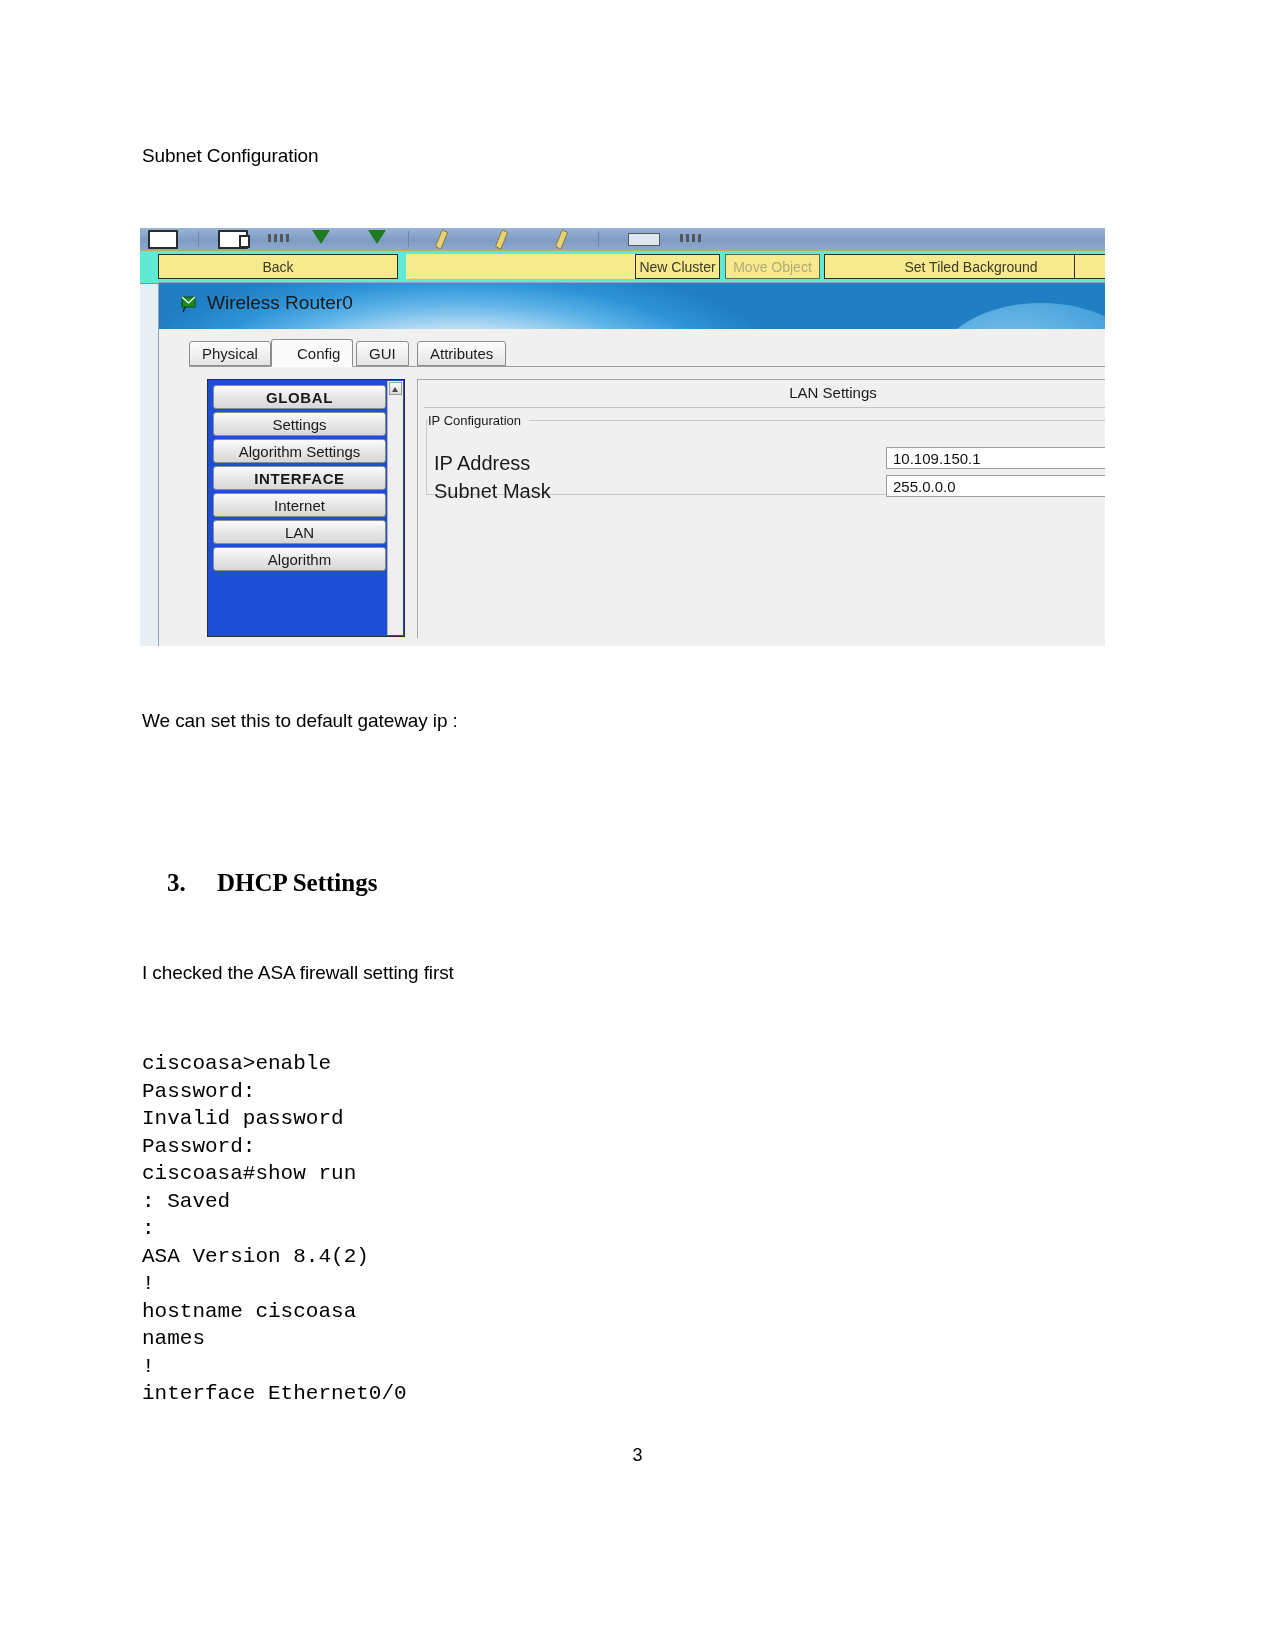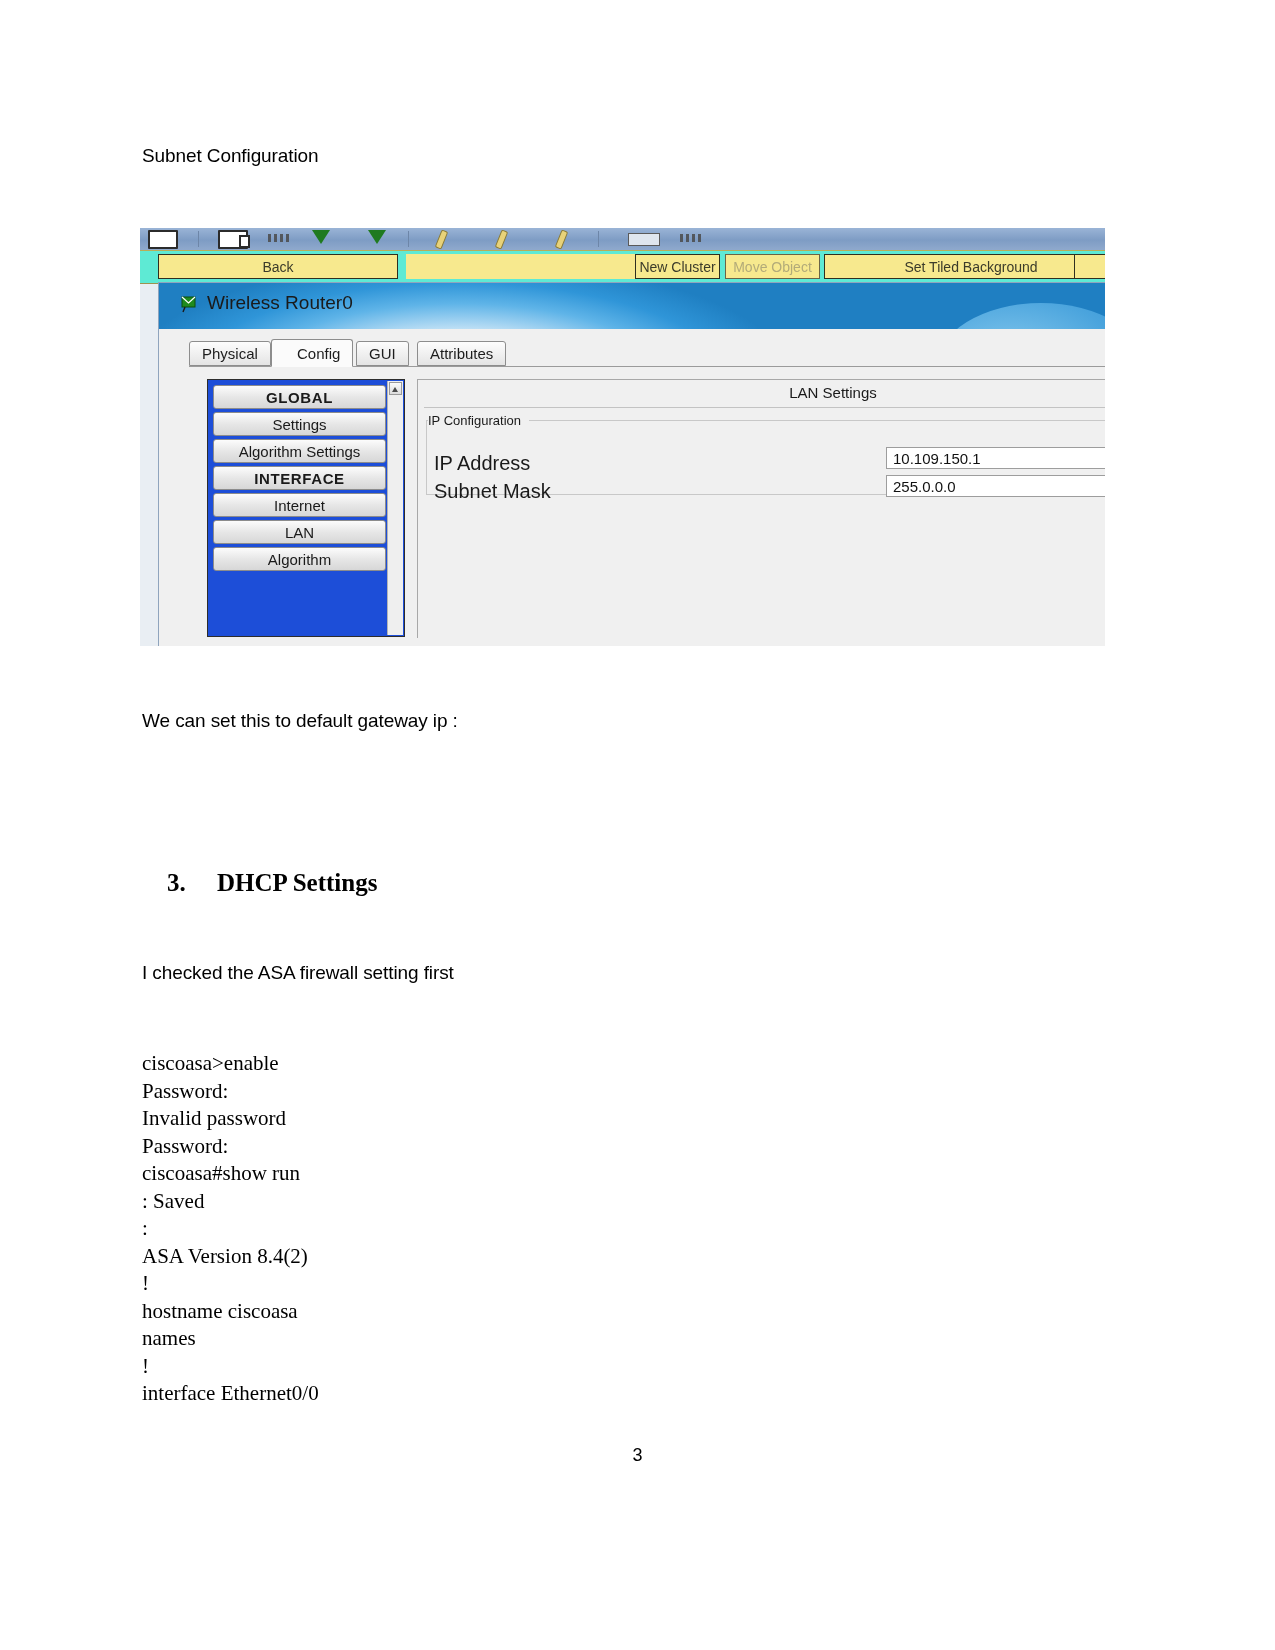--- a/index.html
+++ b/index.html
@@ -43,21 +43,21 @@
     font-weight: bold;
     color: #000000;
     white-space: pre;
   }
   .doc-heading .num { display: inline-block; width: 50px; }
 
   .terminal-block {
     position: absolute;
     left: 142px;
     top: 1050px;
-    font-family: Liberation Serif, serif;
+    font-family: Liberation Mono, monospace;
     font-size: 21px;
     line-height: 27.5px;
     color: #000000;
     white-space: pre;
   }
 
   .page-number {
     position: absolute;
     left: 0;
     right: 0;

